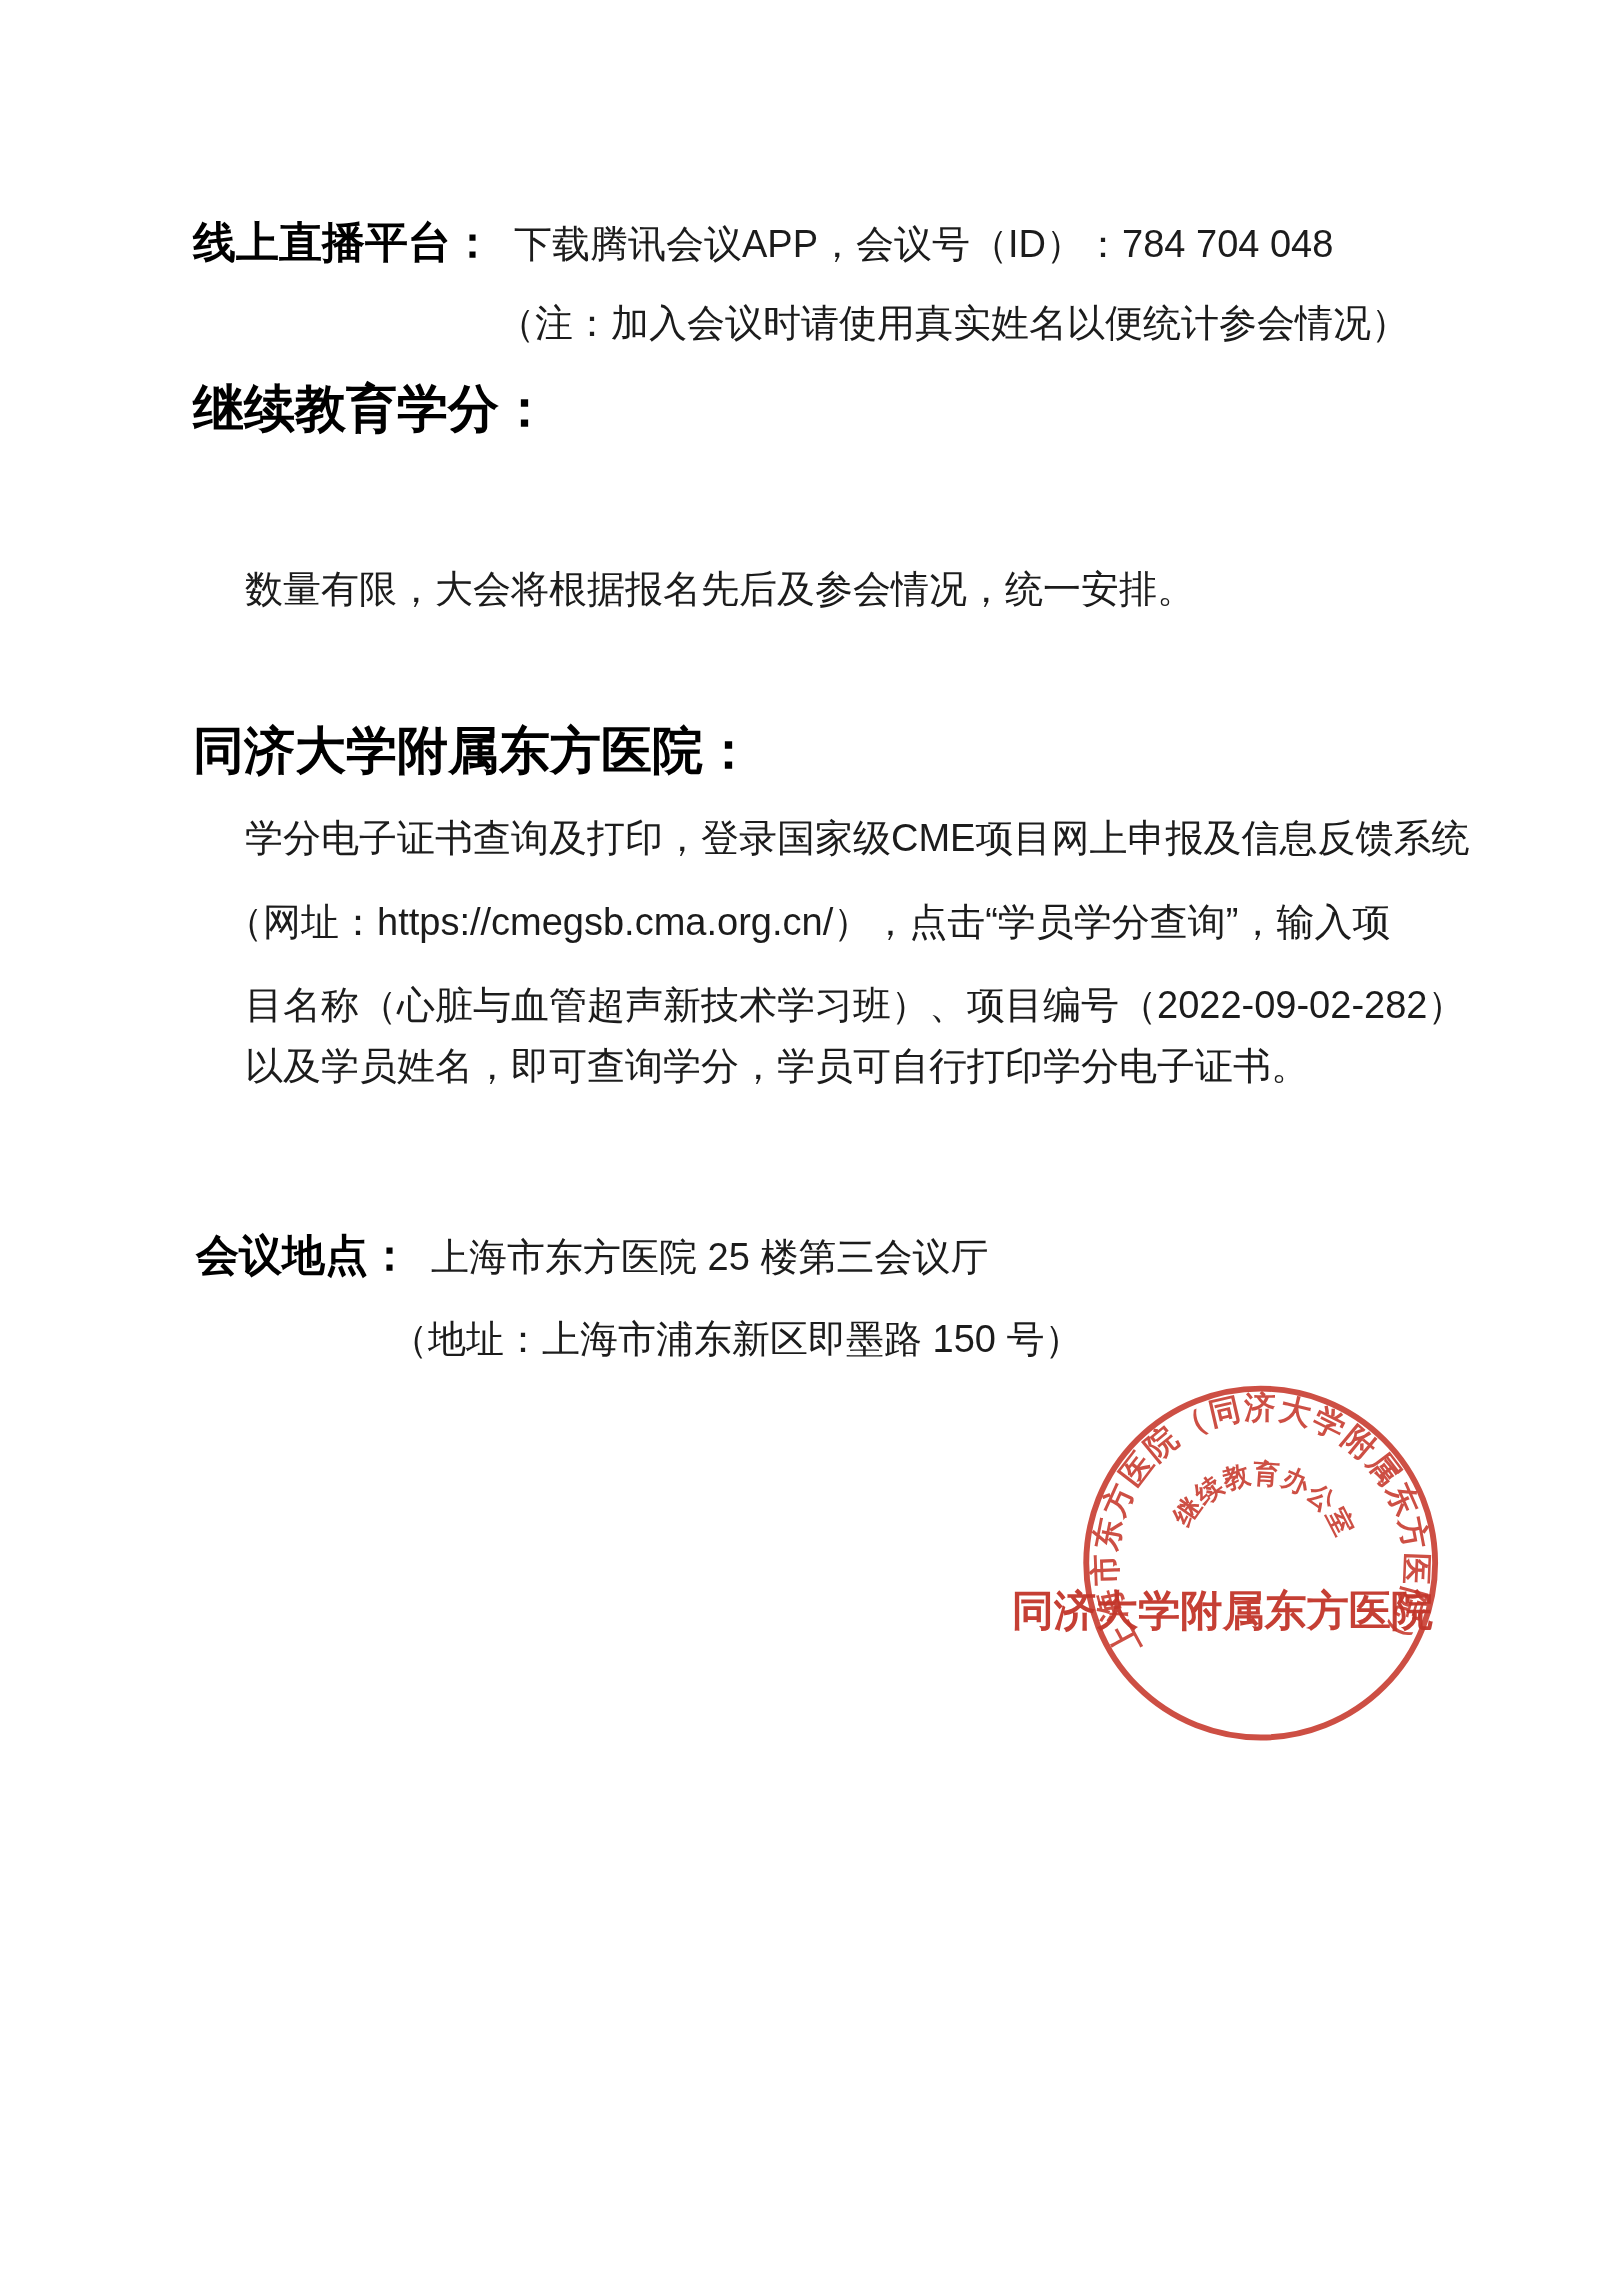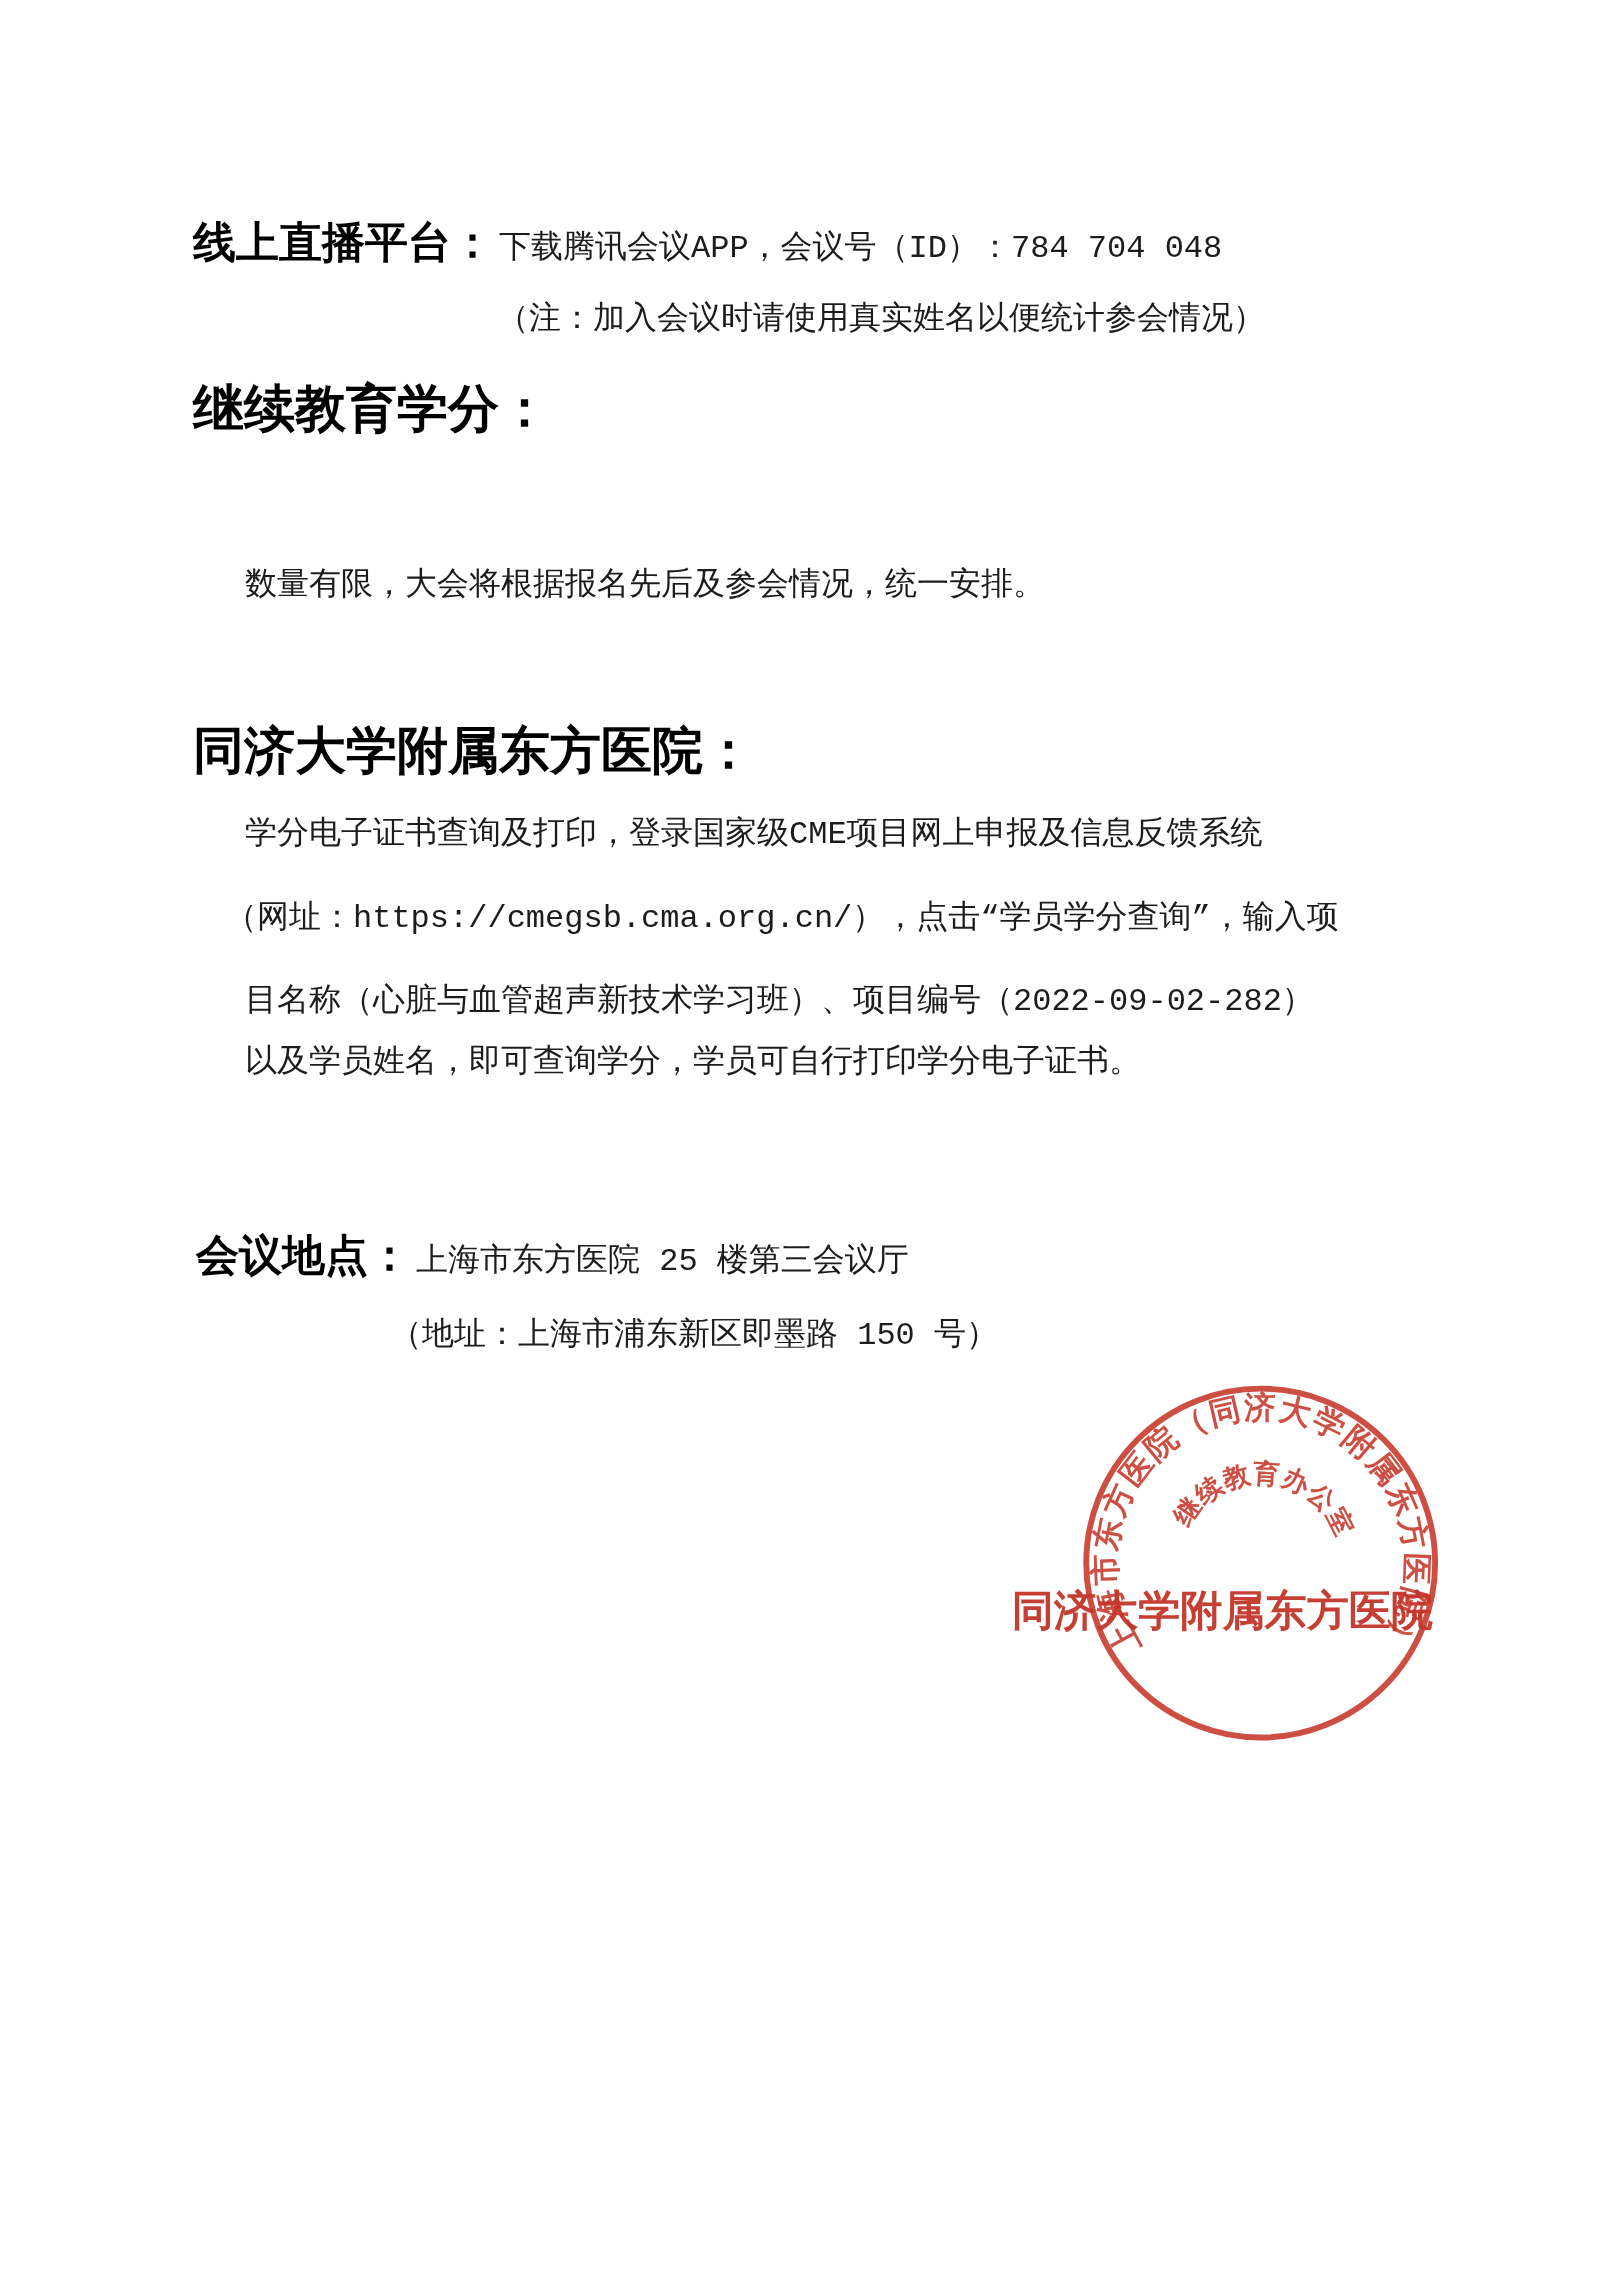--- a/index.html
+++ b/index.html
@@ -23,30 +23,30 @@
     line-height: 1.15;
     color: #1c1c1c;
   }
   .heading {
     font-family: "Liberation Sans", sans-serif;
     font-weight: 700;
     font-size: 51px;
     color: #000000;
   }
   .body-text {
-    font-family: Liberation Mono, monospace;
-    font-size: 32px;
+    font-family: Liberation Sans, sans-serif;
+    font-size: 38px;
   }
   
   .inline-label {
     font-family: "Liberation Sans", sans-serif;
     font-weight: 700;
     font-size: 43px;
     color: #000000;
-    margin-right: 5px;
+    margin-right: 20px;
   }
   .stamp {
     position: absolute;
     left: 1000px;
     top: 1372px;
     width: 490px;
     height: 392px;
   }
   .stamp svg { display: block; }
 </style>

